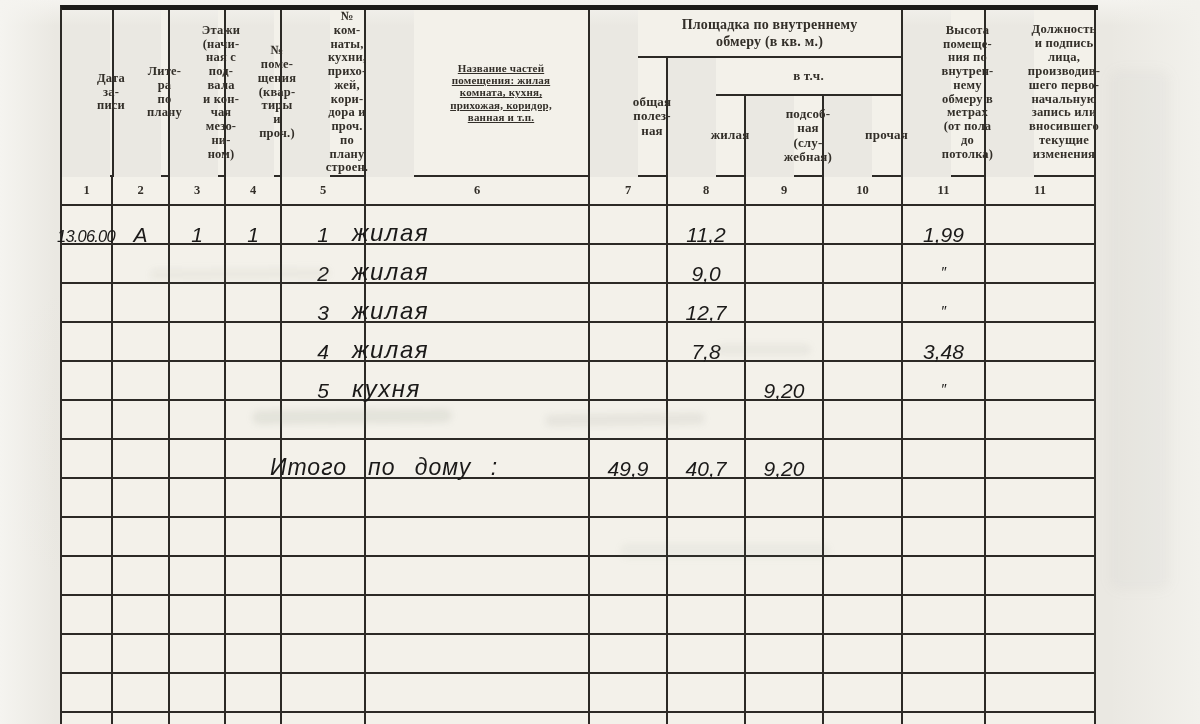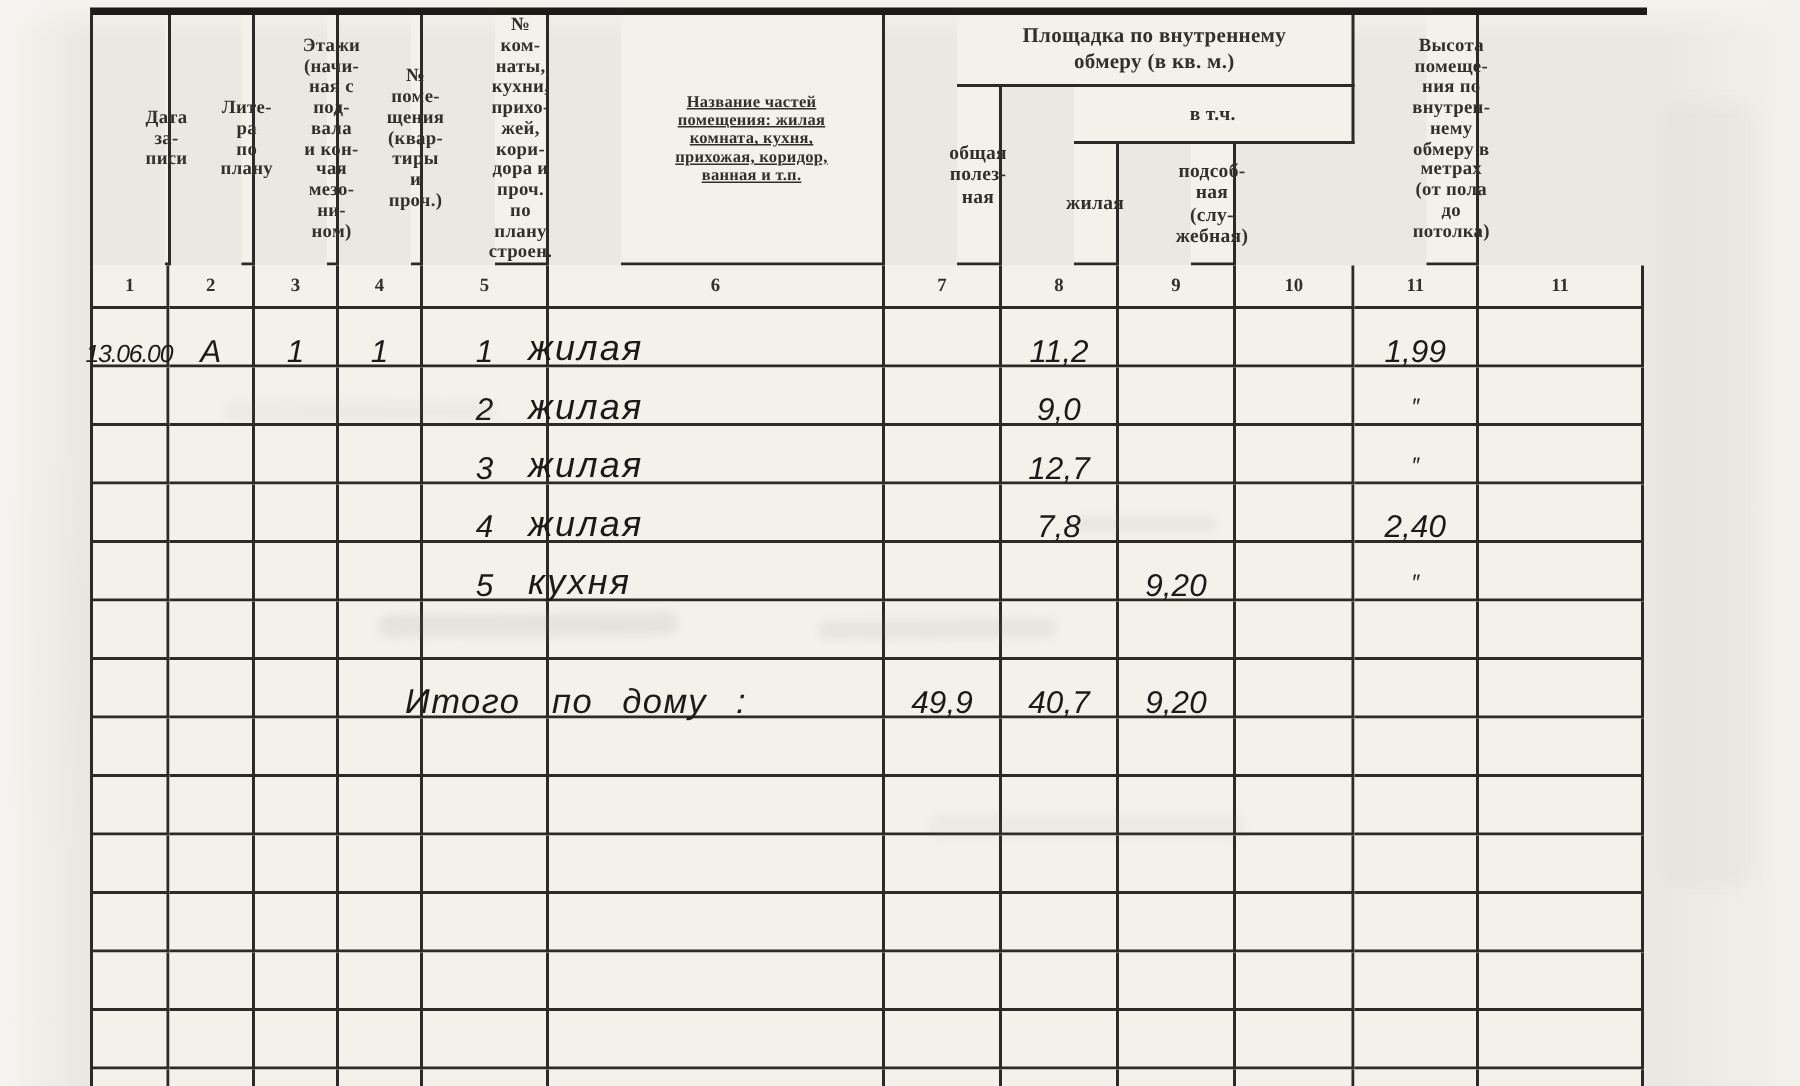--- a/index.html
+++ b/index.html
@@ -145,30 +145,41 @@
 обмеру (в кв. м.)</div>
     <div class="cell head fs-c h7">общая
 полез-
 ная</div>
     <div class="cell head fs-c hvt">в т.ч.</div>
     <div class="cell head fs-c h8">жилая</div>
     <div class="cell head fs-c h9">подсоб-
 ная
 (слу-
 жебная)</div>
+    <div class="cell head fs-c h10">прочая</div>
     <div class="cell head fs-a h11">Высота
 помеще-
 ния по
 внутрен-
 нему
 обмеру в
 метрах
 (от пола
 до
 потолка)</div>
+    <div class="cell head fs-d h12">Должность
+и подпись
+лица,
+производив-
+шего перво-
+начальную
+запись или
+вносившего
+текущие
+изменения</div>
 
     <div class="cell numcell" style="grid-row:4;grid-column:1">1</div>
     <div class="cell numcell" style="grid-row:4;grid-column:2">2</div>
     <div class="cell numcell" style="grid-row:4;grid-column:3">3</div>
     <div class="cell numcell" style="grid-row:4;grid-column:4">4</div>
     <div class="cell numcell" style="grid-row:4;grid-column:5">5</div>
     <div class="cell numcell" style="grid-row:4;grid-column:6">6</div>
     <div class="cell numcell" style="grid-row:4;grid-column:7">7</div>
     <div class="cell numcell" style="grid-row:4;grid-column:8">8</div>
     <div class="cell numcell" style="grid-row:4;grid-column:9">9</div>
@@ -254,21 +265,21 @@
       <div class="cell body r3 c6" style="grid-area: 8 / 6;">
         <span class="hw">жилая</span>
       </div>
       <div class="cell body r3 c7" style="grid-area: 8 / 7;"></div>
       <div class="cell body r3 c8" style="grid-area: 8 / 8;">
         <span class="hw">7,8</span>
       </div>
       <div class="cell body r3 c9" style="grid-area: 8 / 9;"></div>
       <div class="cell body r3 c10" style="grid-area: 8 / 10;"></div>
       <div class="cell body r3 c11" style="grid-area: 8 / 11;">
-        <span class="hw">2,40</span>
+        <span class="hw">3,48</span>
       </div>
       <div class="cell body r3 c12" style="grid-area: 8 / 12;"></div>
       <div class="cell body r4 c1" style="grid-area: 9 / 1;"></div>
       <div class="cell body r4 c2" style="grid-area: 9 / 2;"></div>
       <div class="cell body r4 c3" style="grid-area: 9 / 3;"></div>
       <div class="cell body r4 c4" style="grid-area: 9 / 4;"></div>
       <div class="cell body r4 c5" style="grid-area: 9 / 5;">
         <span class="hw">5</span>
       </div>
       <div class="cell body r4 c6" style="grid-area: 9 / 6;">

